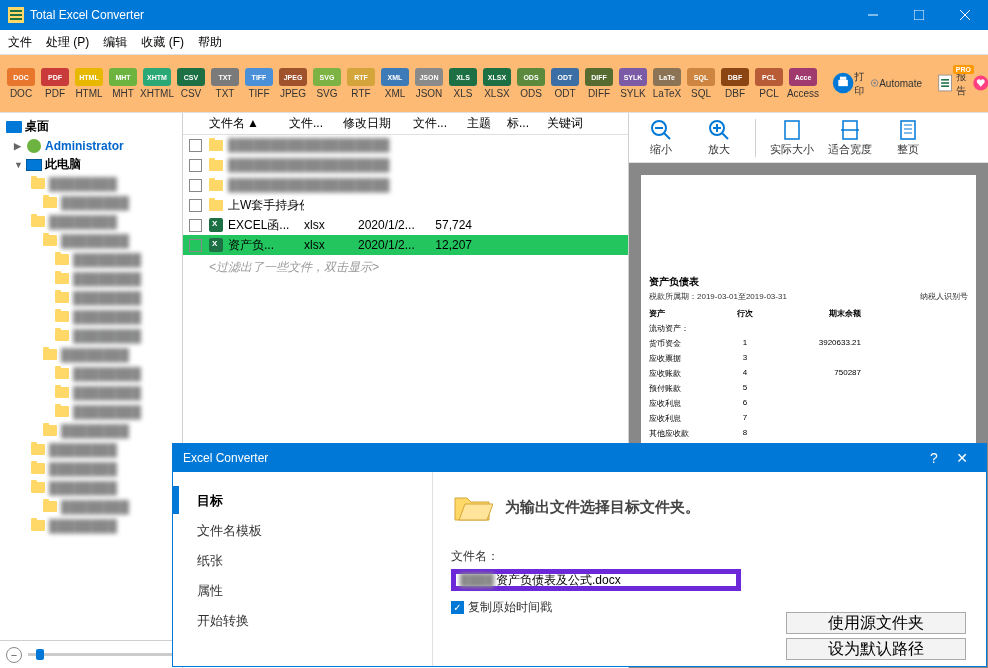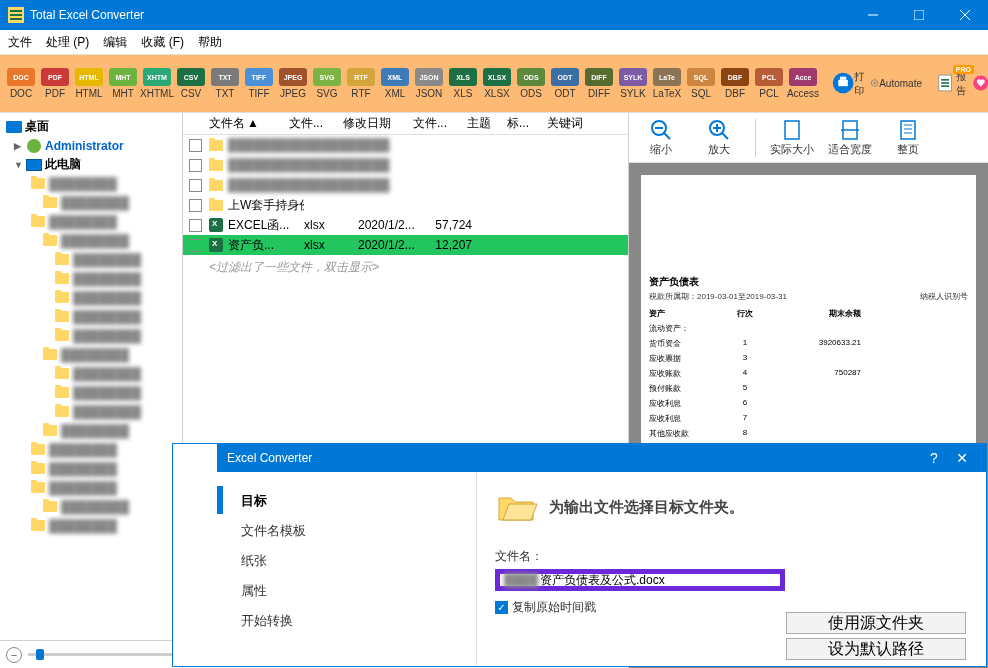--- a/index.html
+++ b/index.html
@@ -77,21 +77,21 @@
 .preview { flex:1; background:#888; padding:12px; overflow:hidden; }
 .page { background:#fff; height:100%; padding:10px 8px; font-size:9px; position:relative; }
 .page h4 { font-size:10px; text-align:left; margin-bottom:2px; }
 .page .hdr { font-size:8px; color:#333; display:flex; justify-content:space-between; margin-bottom:4px; }
 .prow { display:flex; font-size:8px; padding:2px 0; gap: 16px;}
 .prow .p1 { width:60px; }
 .prow .p2 { width:40px; text-align:center; }
 .prow .p3 { width:80px; text-align:right; }
 
 
-.dialog { position:absolute; left:172px; top:443px; right:1px; bottom:1px; background:#fff; border:1px solid #0078d7; display:flex; flex-direction:column;padding-left:44px; }
+.dialog { position:absolute; left:172px; top:443px; right:1px; bottom:1px; background:#fff; border:1px solid #0078d7; display:flex; flex-direction:column; }
 .dlg-title { height:28px; background:#0078d7; color:#fff; display:flex; align-items:center; padding:0 10px; font-size:12px; }
 .dlg-title .t { flex:1; }
 .dlg-title .tbtn { width:28px; text-align:center; font-size:14px; }
 .dlg-body { flex:1; display:flex; }
 .wizard { width:260px; border-right:1px solid #e0e0e0; padding-top:14px; position:relative; }
 .wizard::before { content:''; position:absolute; left:0; top:14px; width:6px; height:28px; background:#0078d7; }
 .wstep { padding:6px 0 6px 24px; font-size:13px; color:#333; }
 .wstep.active { font-weight:bold; color:#000; }
 .dlg-right { flex:1; padding:14px 18px; }
 .dlg-hdr { display:flex; align-items:center; gap:12px; margin-bottom:20px; }

